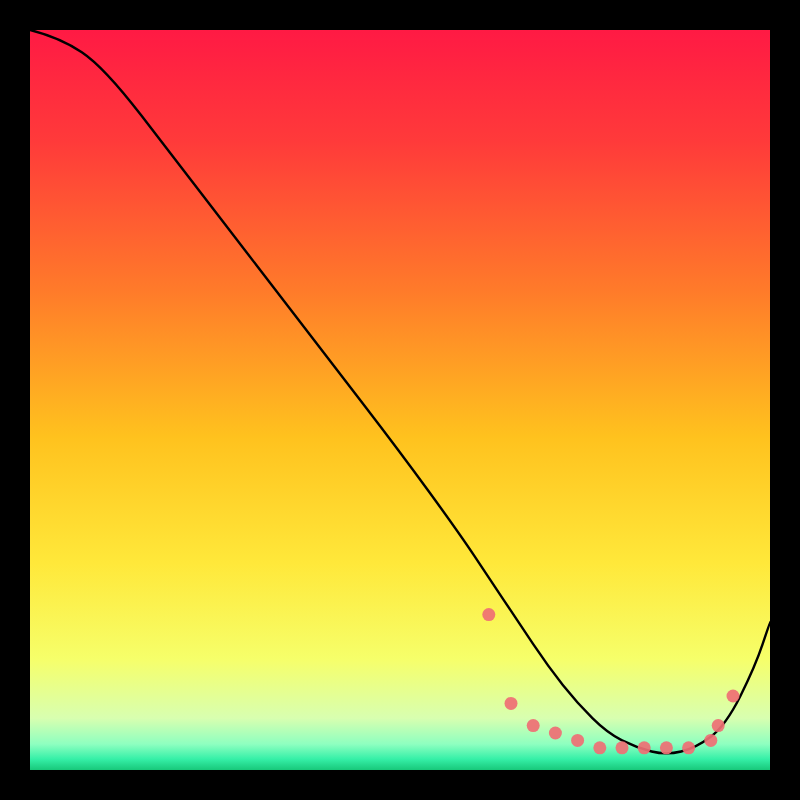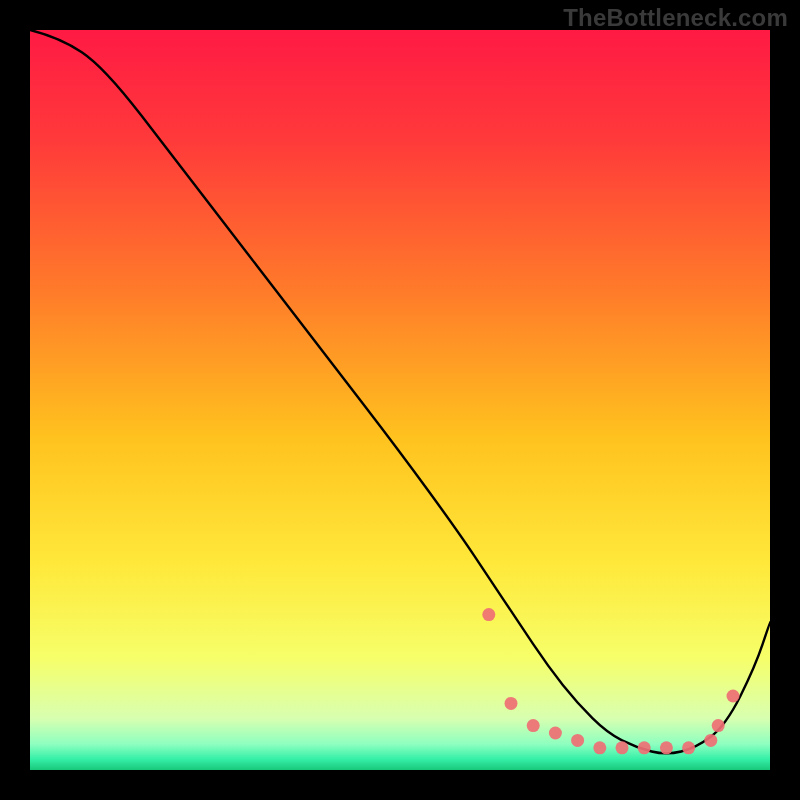--- a/index.html
+++ b/index.html
@@ -33,21 +33,20 @@
     top: 30px;
     width: 740px;
     height: 740px;
   }
   svg { display: block; }
 </style>
 </head>
 <body>
 
 <div class="frame">
-  <div class="watermark">TheBottleneck.com</div>
 
   <div class="plot">
     <svg id="chart-svg" viewBox="0 0 740 740" width="740" height="740">
       <defs>
         <linearGradient id="bg-grad" x1="0" y1="0" x2="0" y2="1">
             <stop offset="0%" stop-color="#ff1a44"></stop>
             <stop offset="15%" stop-color="#ff3a3a"></stop>
             <stop offset="35%" stop-color="#ff7a2a"></stop>
             <stop offset="55.00000000000001%" stop-color="#ffc21e"></stop>
             <stop offset="72%" stop-color="#ffe83a"></stop>

